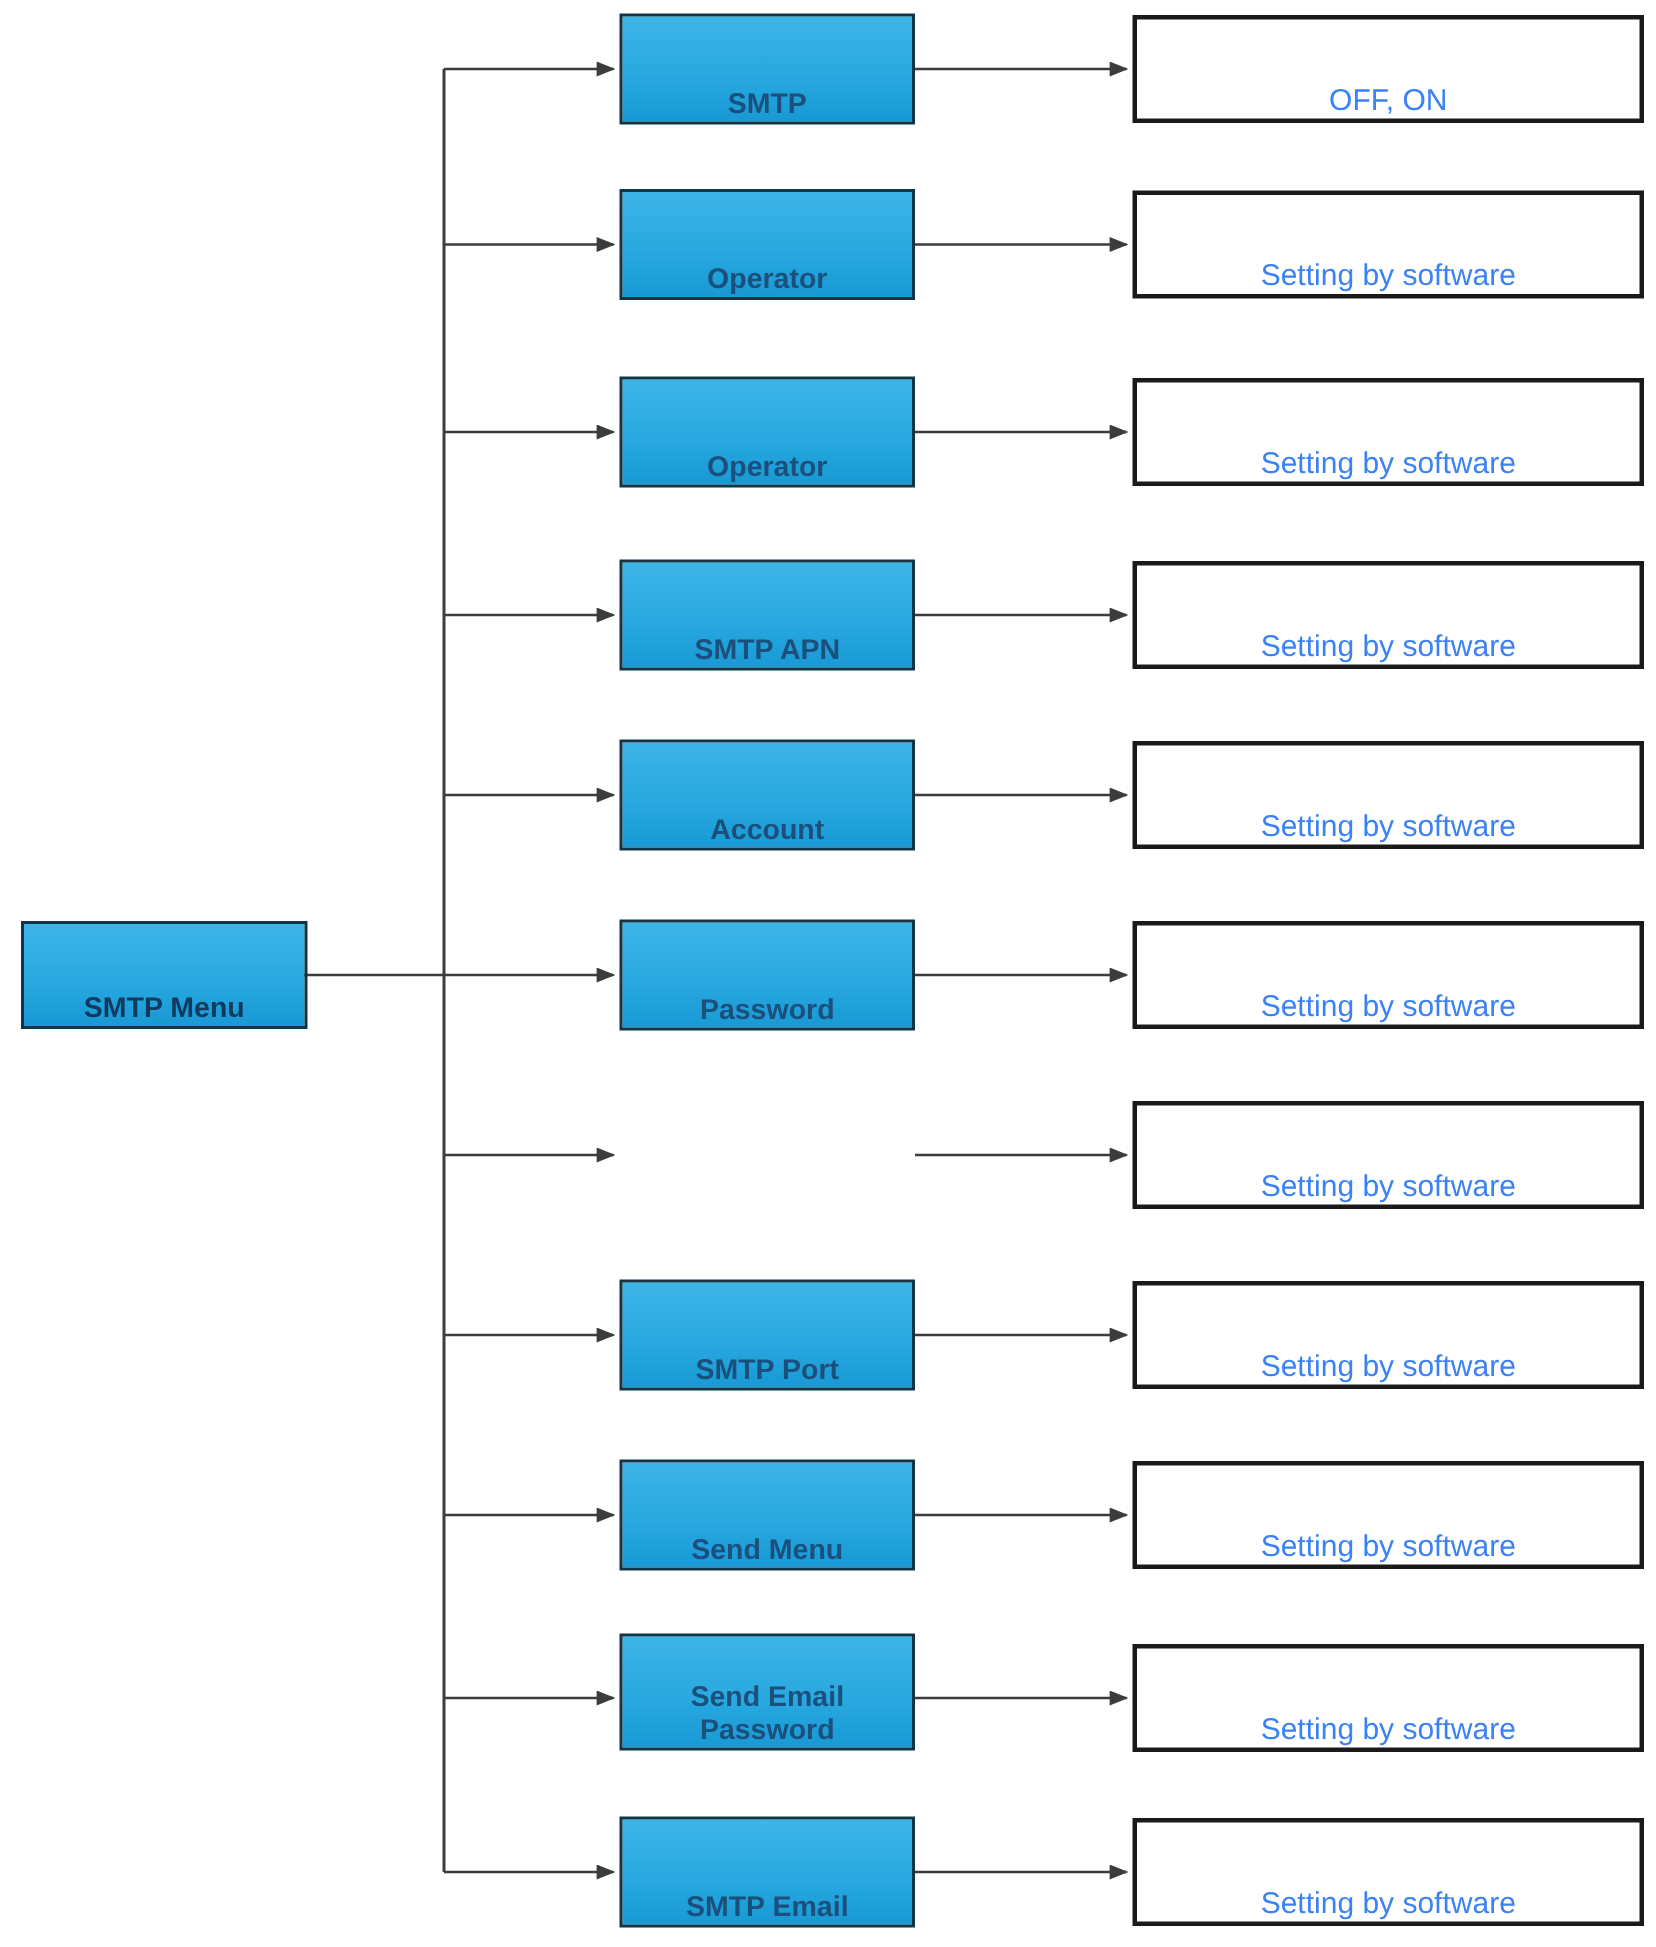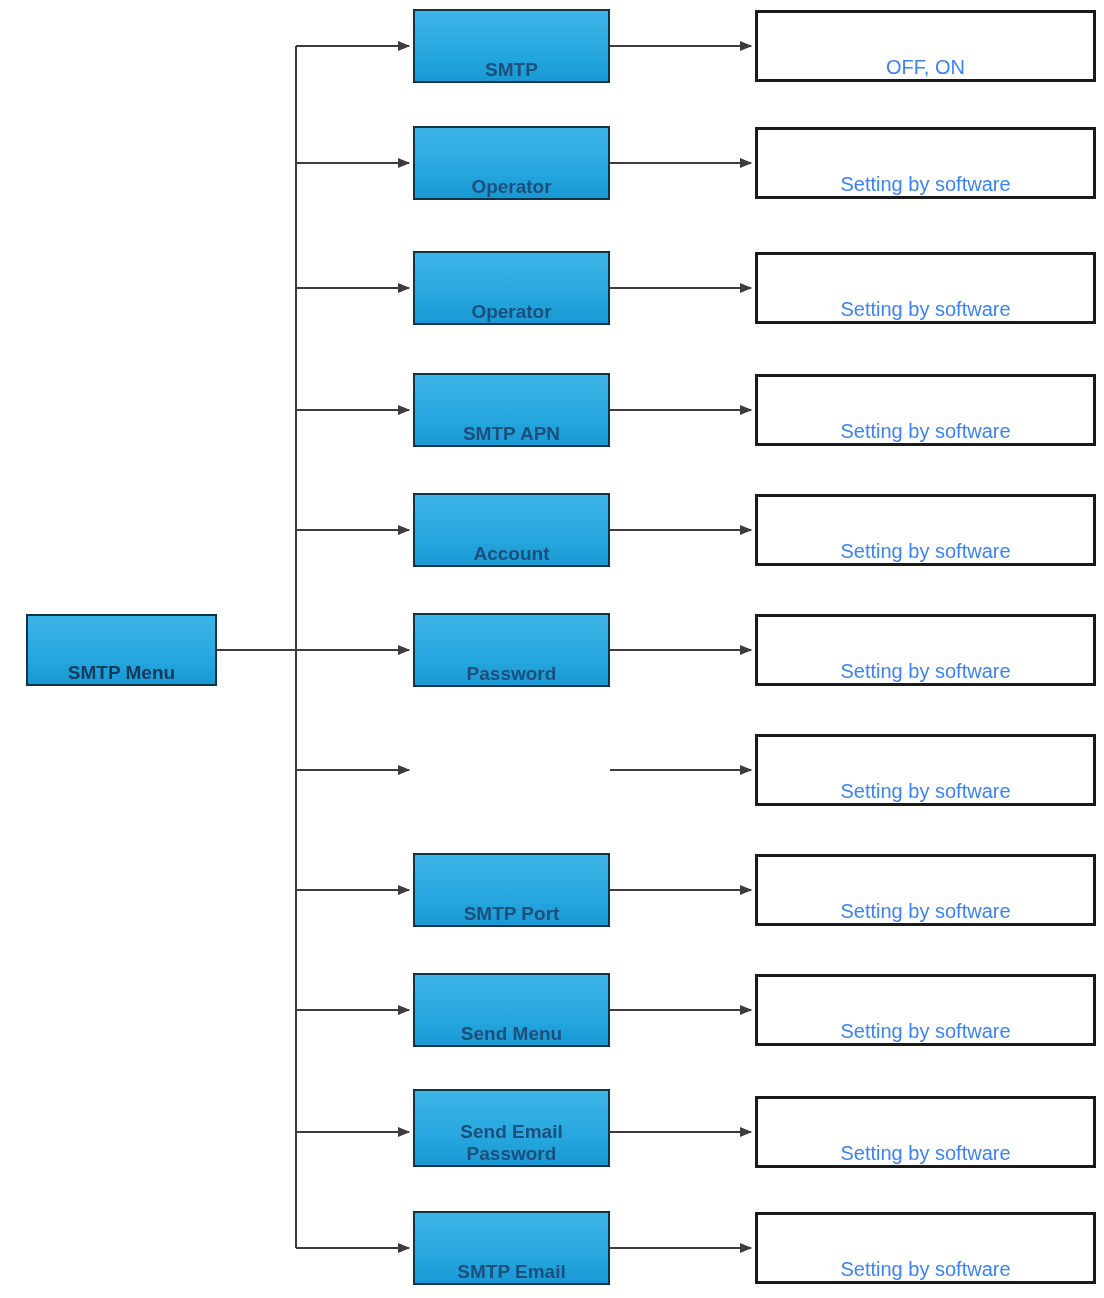--- a/index.html
+++ b/index.html
@@ -28,21 +28,21 @@
     width: 197px;
     height: 74px;
     background: linear-gradient(180deg, #3db4e8 0%, #29a9e0 55%, #1899d4 100%);
     border: 2px solid #123447;
     color: #1b4f7c;
     font-size: 19px;
     font-weight: 700;
     padding: 0 14px;
   }
   .root {
-    left: 26px;
+    left: 14px;
     top: 614px;
     width: 191px;
     height: 72px;
     background: linear-gradient(180deg, #3db4e8 0%, #29a9e0 55%, #1899d4 100%);
     border: 2px solid #123447;
     color: #123a5e;
     font-size: 19px;
     font-weight: 700;
   }
   .value {

